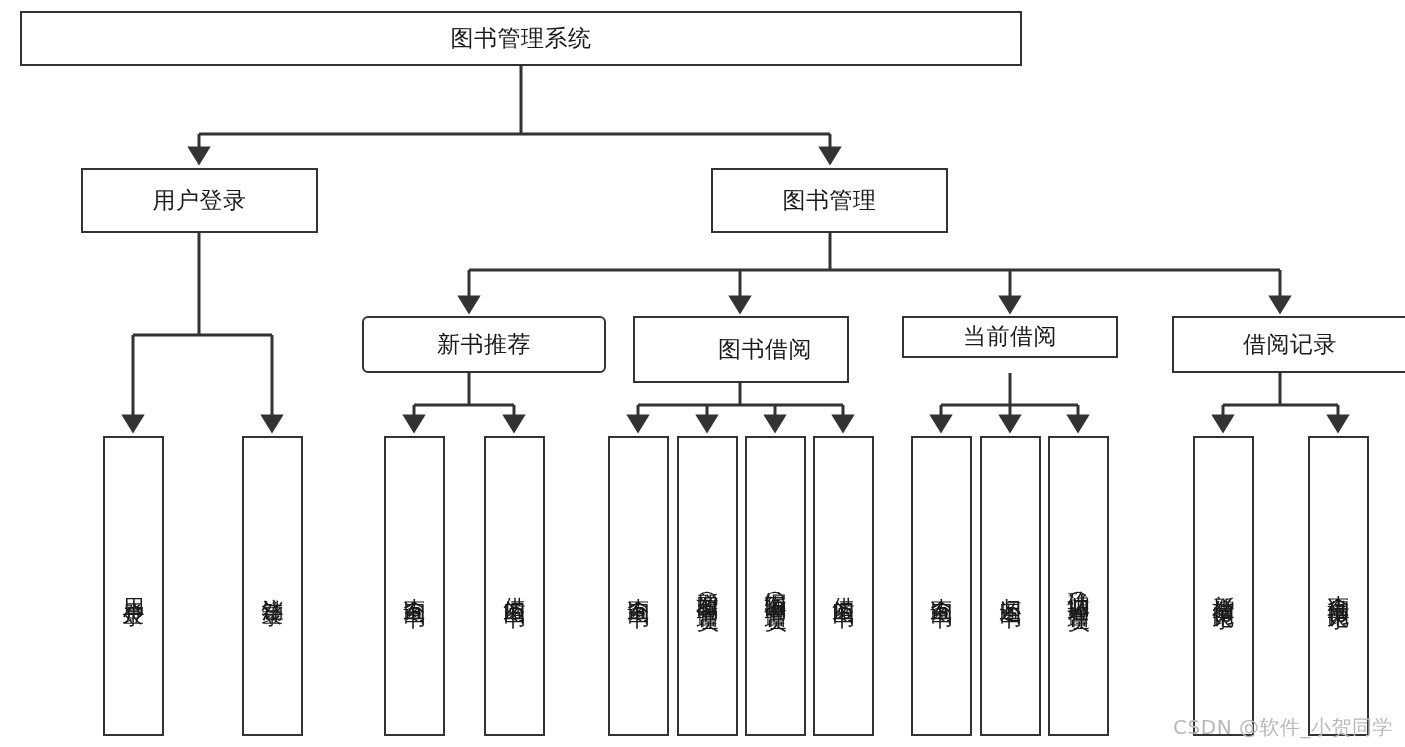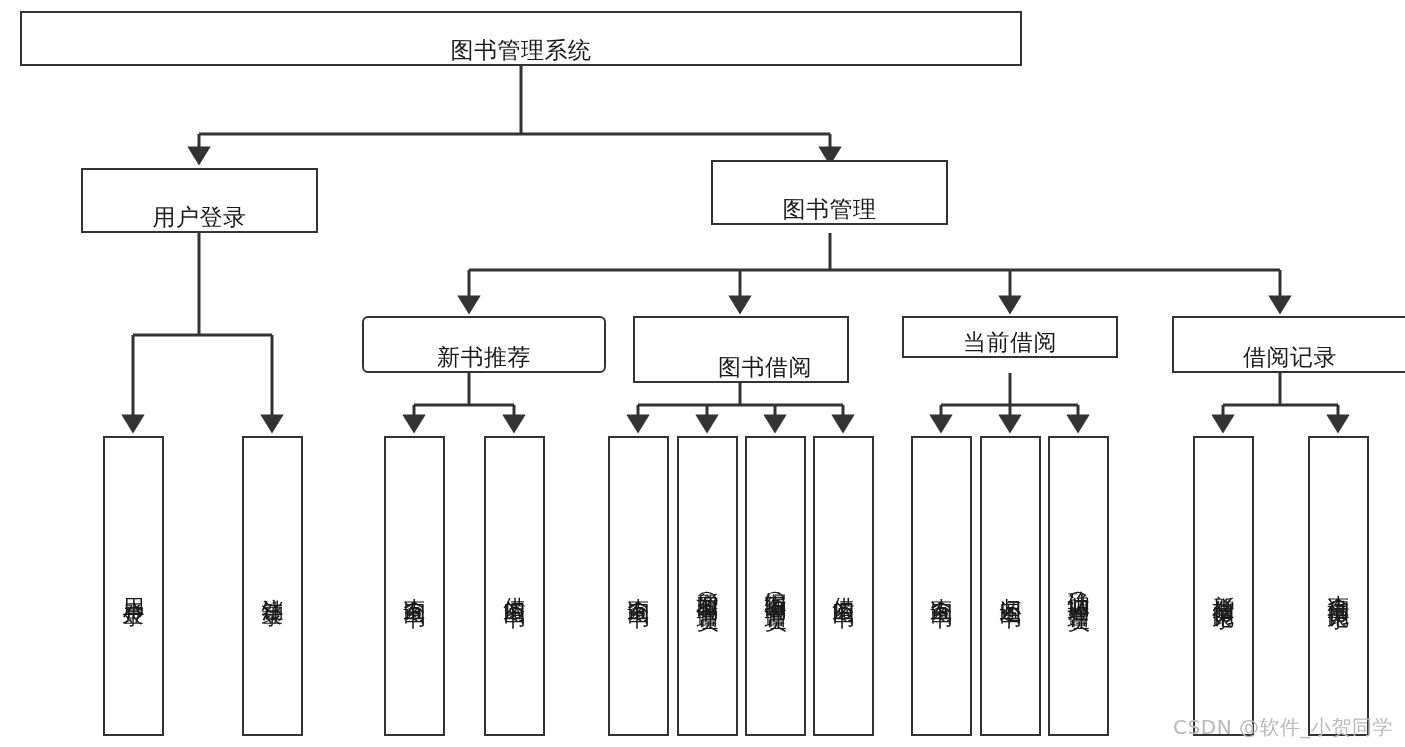--- a/index.html
+++ b/index.html
@@ -25,21 +25,21 @@
     top: 0;
     width: 1405px;
     height: 747px;
   }
   .node {
     position: absolute;
     box-sizing: border-box;
     background: #ffffff;
     border: 2px solid #333333;
     display: flex;
-    align-items: flex-end;
+    align-items: center;
     justify-content: center;
     z-index: 3;
   }
   .node .node-label {
     display: block;
     text-align: center;
     color: #1a1a1a;
     letter-spacing: 0.5px;
     line-height: 1.18;
     white-space: nowrap;
@@ -127,21 +127,21 @@
   </svg>
 
   <div class="node horizontal" style="left:20px; top:11px; width:1002px; height:55px;">
     <span class="node-label">图书管理系统</span>
   </div>
 
   <div class="node horizontal" style="left:81px; top:168px; width:237px; height:65px;">
     <span class="node-label">用户登录</span>
   </div>
 
-  <div class="node horizontal" style="left:711px; top:160px; width:237px; height:65px;">
+  <div class="node horizontal" style="left:711px; top:168px; width:237px; height:65px;">
     <span class="node-label">图书管理</span>
   </div>
 
   <div class="node horizontal" style="left:362px; top:316px; width:244px; height:57px;border-radius:6px;">
     <span class="node-label">新书推荐</span>
   </div>
 
   <div class="node horizontal" style="left:633px; top:316px; width:216px; height:67px;padding-left:48px;">
     <span class="node-label">图书借阅</span>
   </div>

